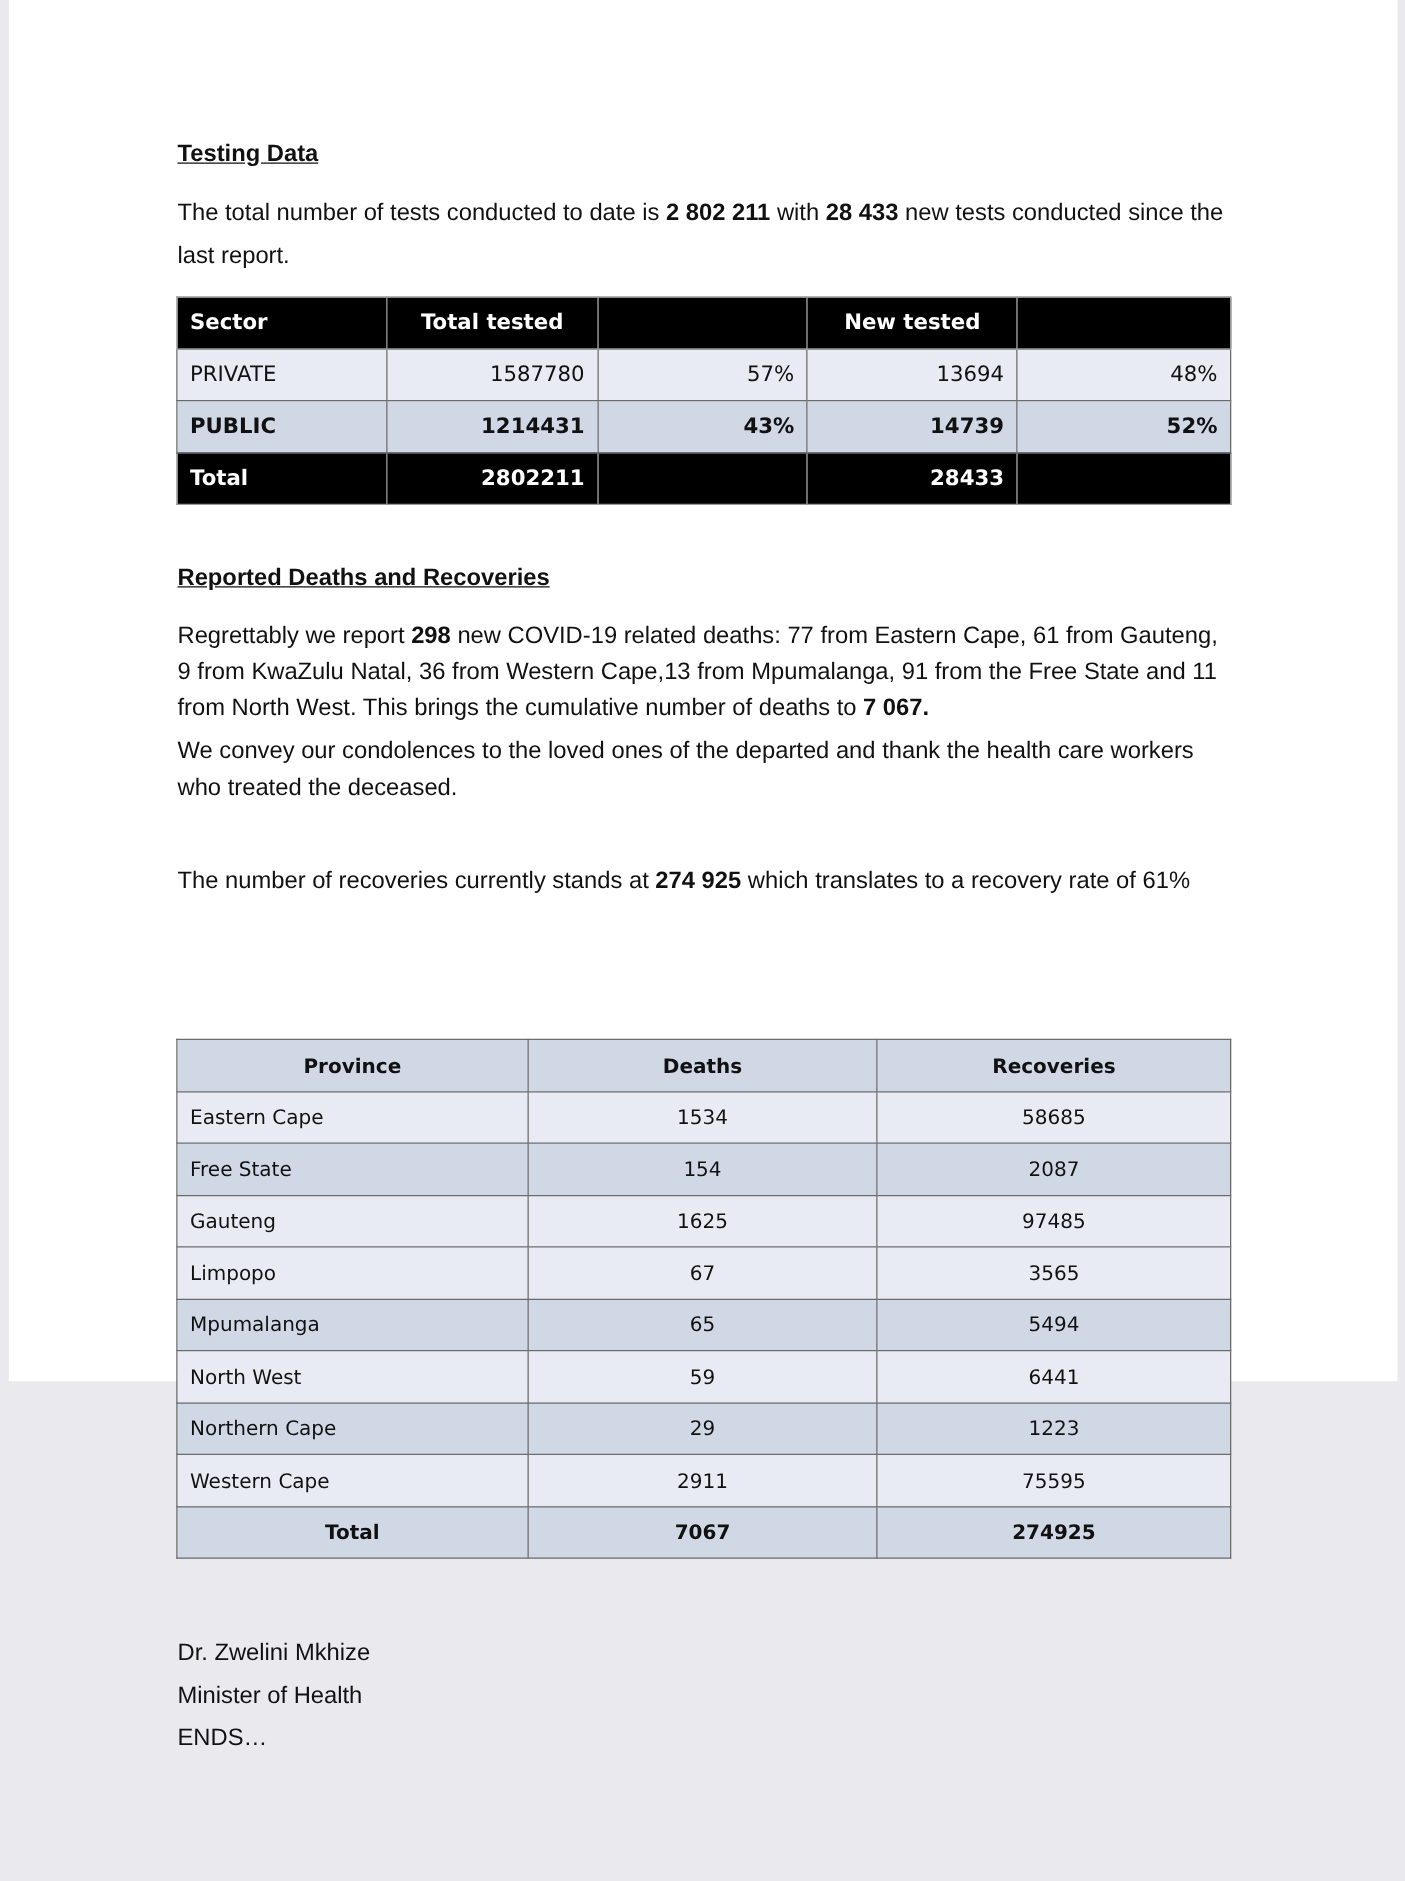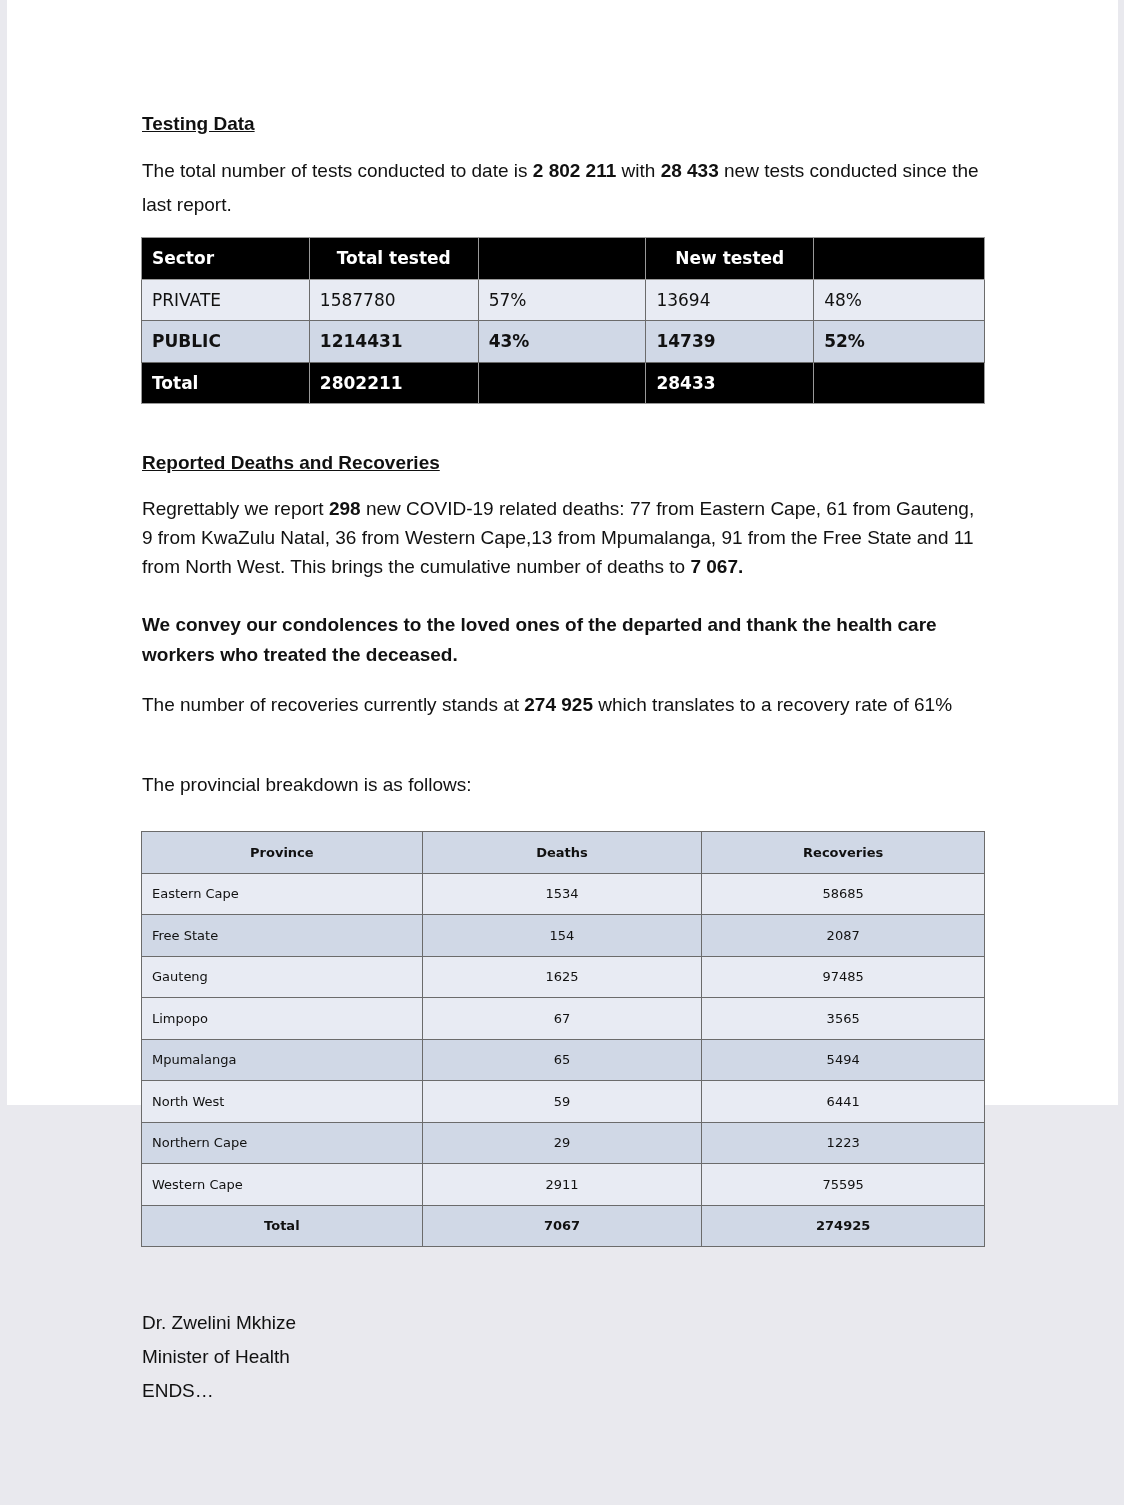--- a/index.html
+++ b/index.html
@@ -28,24 +28,24 @@
     table { border-collapse: collapse; position: absolute; font-family: "DejaVu Sans", sans-serif; }
     td { border: 1.5px solid #6b6b6b; padding: 0 10px; }
     
     #testing-table { left: 134px; top: 237px; width: 844px; font-size: 17px; }
     #testing-table tr { height: 41.5px; }
     #testing-table .hdr td, #testing-table .tot td { background: #000; color: #fff; font-weight: bold; }
     #testing-table .hdr td { border-color: #999; }
     #testing-table .tot td { border-color: #999; }
     #testing-table .r0 td { background: #e8ebf3; }
     #testing-table .r1 td { background: #d0d8e6; font-weight: bold; }
-    #testing-table td.num { text-align: left; }
+    #testing-table td.num { text-align: right; }
     #testing-table td.ctr { text-align: center; }
     
-    #province-table { left: 134px; top: 831px; width: 844px; font-size: 13px; padding-left: 16px; }
+    #province-table { left: 134px; top: 831px; width: 844px; font-size: 16px; padding-left: 16px; }
     #province-table tr { height: 41.5px; }
     #province-table .hdr td { background: #d0d8e6; font-weight: bold; text-align: center; }
     #province-table .tot td { background: #d0d8e6; font-weight: bold; }
     #province-table .even td { background: #e8ebf3; margin-left: 24px; }
     #province-table .odd td { background: #d0d8e6; }
     #province-table td.num { text-align: center; }
     #province-table td.ctr { text-align: center; }
     .sig { position: absolute; left: 135px; font-size: 19px; line-height: 34px; }
   </style>
 </head>
@@ -98,27 +98,26 @@
     </tr>
   </tbody>
     </table>
 
   <div class="heading" style="top:452px;">Reported Deaths and Recoveries</div>
 
   <div class="para" style="top:494px;">
     <span>Regrettably we report </span><b>298</b><span> new COVID-19 related deaths: 77 from Eastern Cape, 61 from Gauteng, 9 from KwaZulu Natal, 36 from Western Cape,13 from Mpumalanga, 91 from the Free State and 11 from North West. This brings the cumulative number of deaths to </span><b>7 067.</b>
   </div>
 
-  <div class="para" style="top:610px; line-height:30px;font-weight:bold;">We convey our condolences to the loved ones of the departed and thank the health care workers who treated the deceased.</div>
+  <div class="para" style="top:586px; line-height:30px;">We convey our condolences to the loved ones of the departed and thank the health care workers who treated the deceased.</div>
 
   <div class="para" style="top:690px; line-height:30px;">
     <span>The number of recoveries currently stands at </span><b>274 925</b><span> which translates to a recovery rate of 61%</span>
   </div>
 
-  <div class="para" style="top:770px;">The provincial breakdown is as follows:</div>
 
   <table id="province-table">
     <colgroup>
         <col style="width:281px">
         <col style="width:280px">
         <col style="width:283px">
       </colgroup>
     <tbody>
         <tr class="hdr">
       <td>Province</td>

